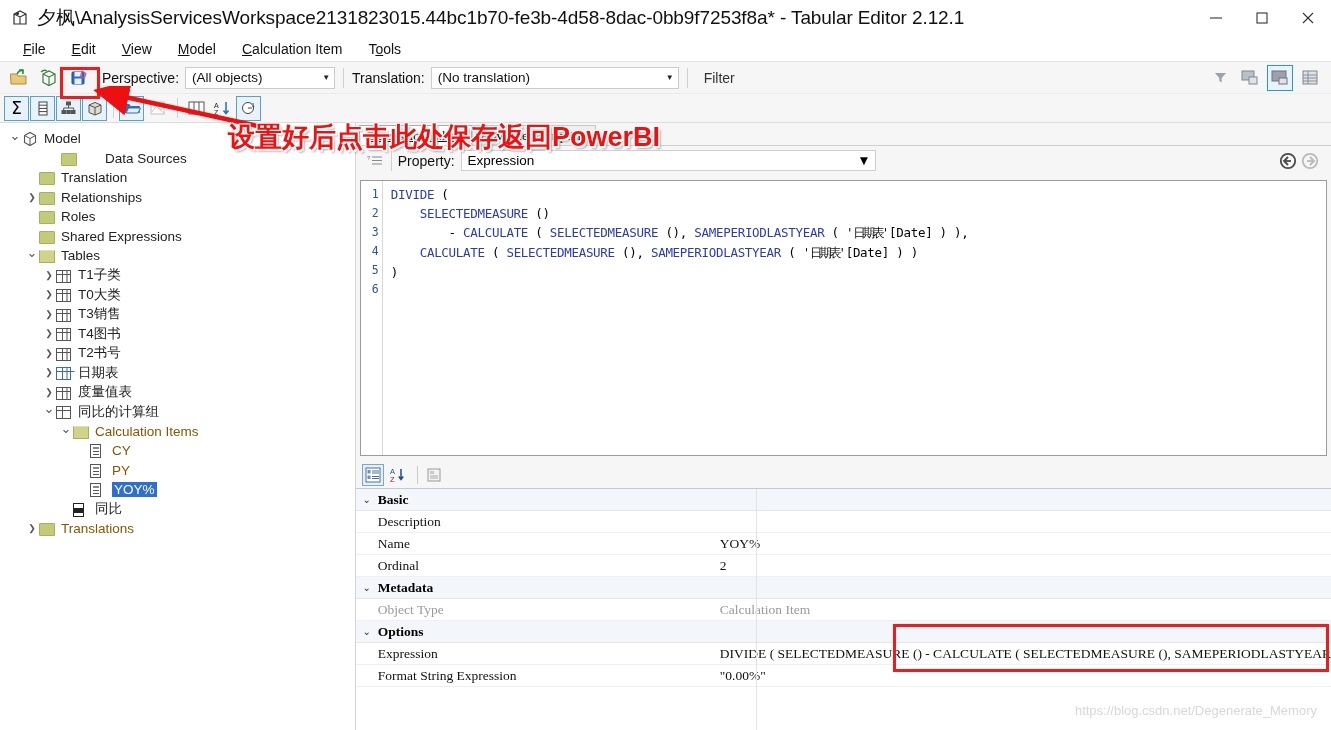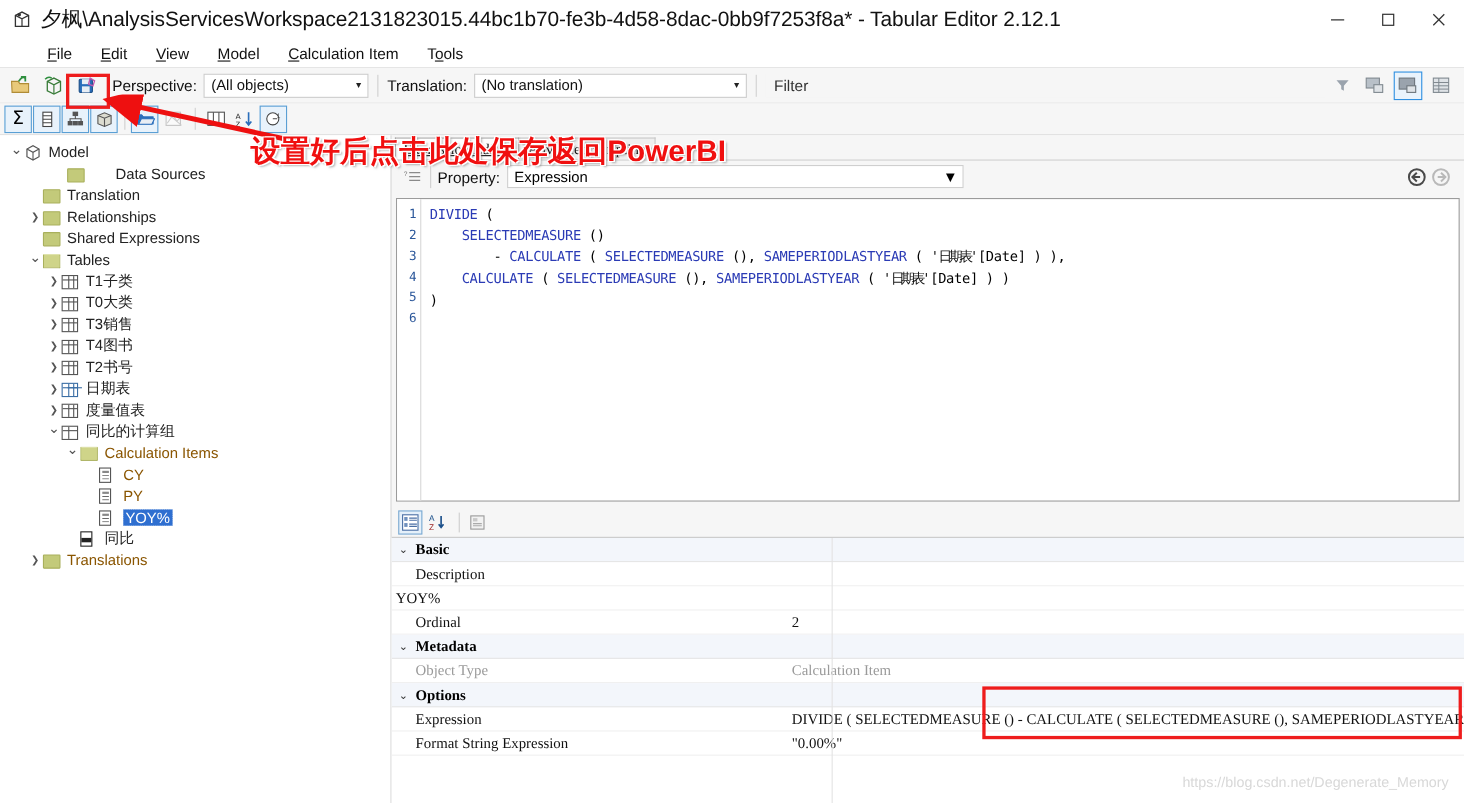--- a/index.html
+++ b/index.html
@@ -22,21 +22,21 @@
   #title-text { font-size:19px; color:#111; white-space:nowrap; letter-spacing:-0.1px;}
   .win-btns { position:absolute; right:0; top:0; height:36px; display:flex; }
   .win-btn {
     width:46px; height:36px; display:flex; align-items:center; justify-content:center;
     font-size:15px; color:#333; background:transparent;
   }
   .win-btn svg { display:block; }
   
   #menubar {
     height:26px; background:#ffffff; display:flex; align-items:center;
-    padding-left:30px; border-bottom:1px solid #e3e3e3;
+    padding-left:10px; border-bottom:1px solid #e3e3e3;
   }
   .menu-item {
     font-size:14px; color:#111; padding:2px 13px; white-space:nowrap;
   }
   .menu-item u { text-decoration:underline; }
   
   #toolbar1 {
     height:32px; background:#f6f6f6; display:flex; align-items:center;
     border-bottom:1px solid #ececec; position:relative;
   }
@@ -399,20 +399,27 @@
           <div class="nico">
             <div class="folder"></div>
           </div>
           <div class="ntxt">Relationships</div>
         </div>
         <div class="node" style="padding-left: 25px;">
           <div class="exp"></div>
           <div class="nico">
             <div class="folder"></div>
           </div>
+          <div class="ntxt">Roles</div>
+        </div>
+        <div class="node" style="padding-left: 25px;">
+          <div class="exp"></div>
+          <div class="nico">
+            <div class="folder"></div>
+          </div>
           <div class="ntxt">Shared Expressions</div>
         </div>
         <div class="node" style="padding-left: 25px;">
           <div class="exp" style="font-size: 13px; position: relative; top: -3px;">⌄</div>
           <div class="nico">
             <div class="folder open"></div>
           </div>
           <div class="ntxt">Tables</div>
         </div>
         <div class="node" style="padding-left: 42px;">
@@ -599,20 +606,21 @@
       <div id="props-body">
           <div class="pcat">
             <span class="tw">⌄</span>
             <span>Basic</span>
           </div>
           <div class="prow">
             <div class="pname">Description</div>
             <div class="pval"></div>
           </div>
           <div class="prow">
+            <div class="pname">Name</div>
             <div class="pval">YOY%</div>
           </div>
           <div class="prow">
             <div class="pname">Ordinal</div>
             <div class="pval">2</div>
           </div>
           <div class="pcat">
             <span class="tw">⌄</span>
             <span>Metadata</span>
           </div>

